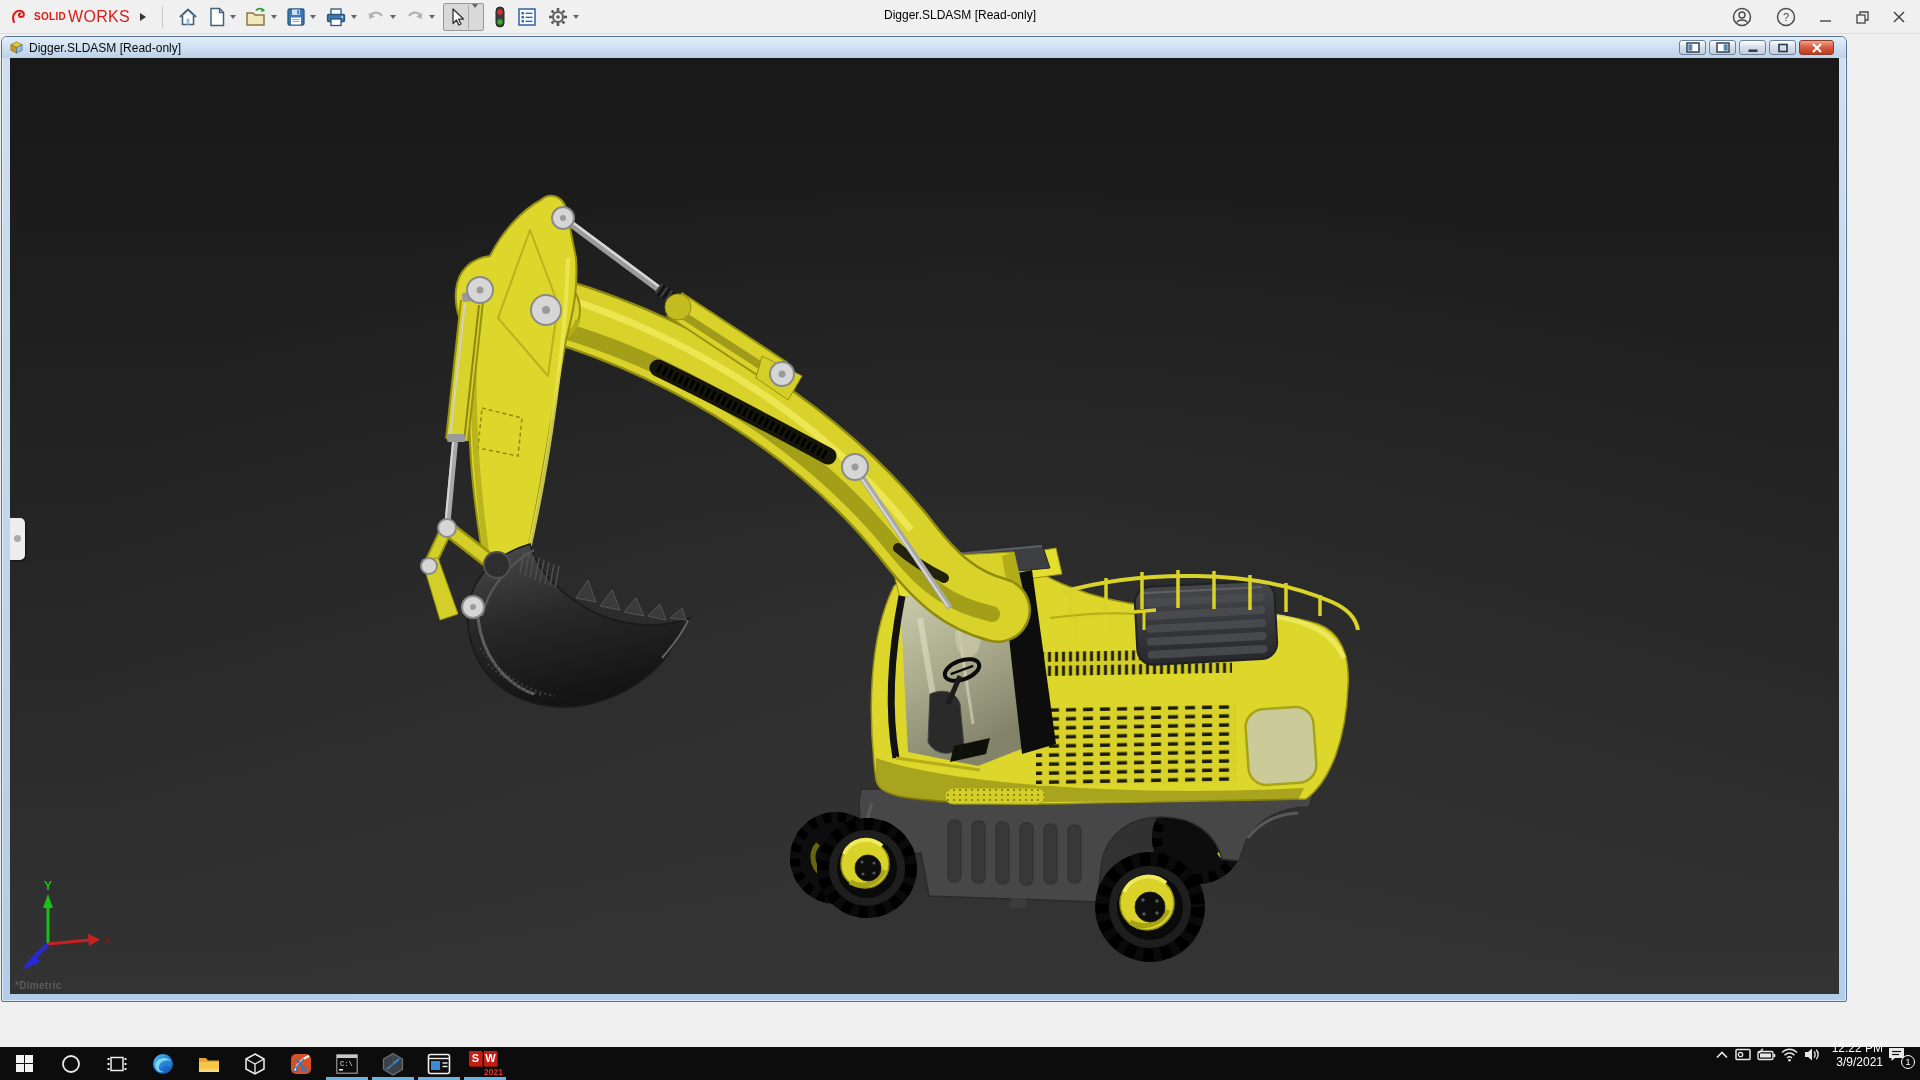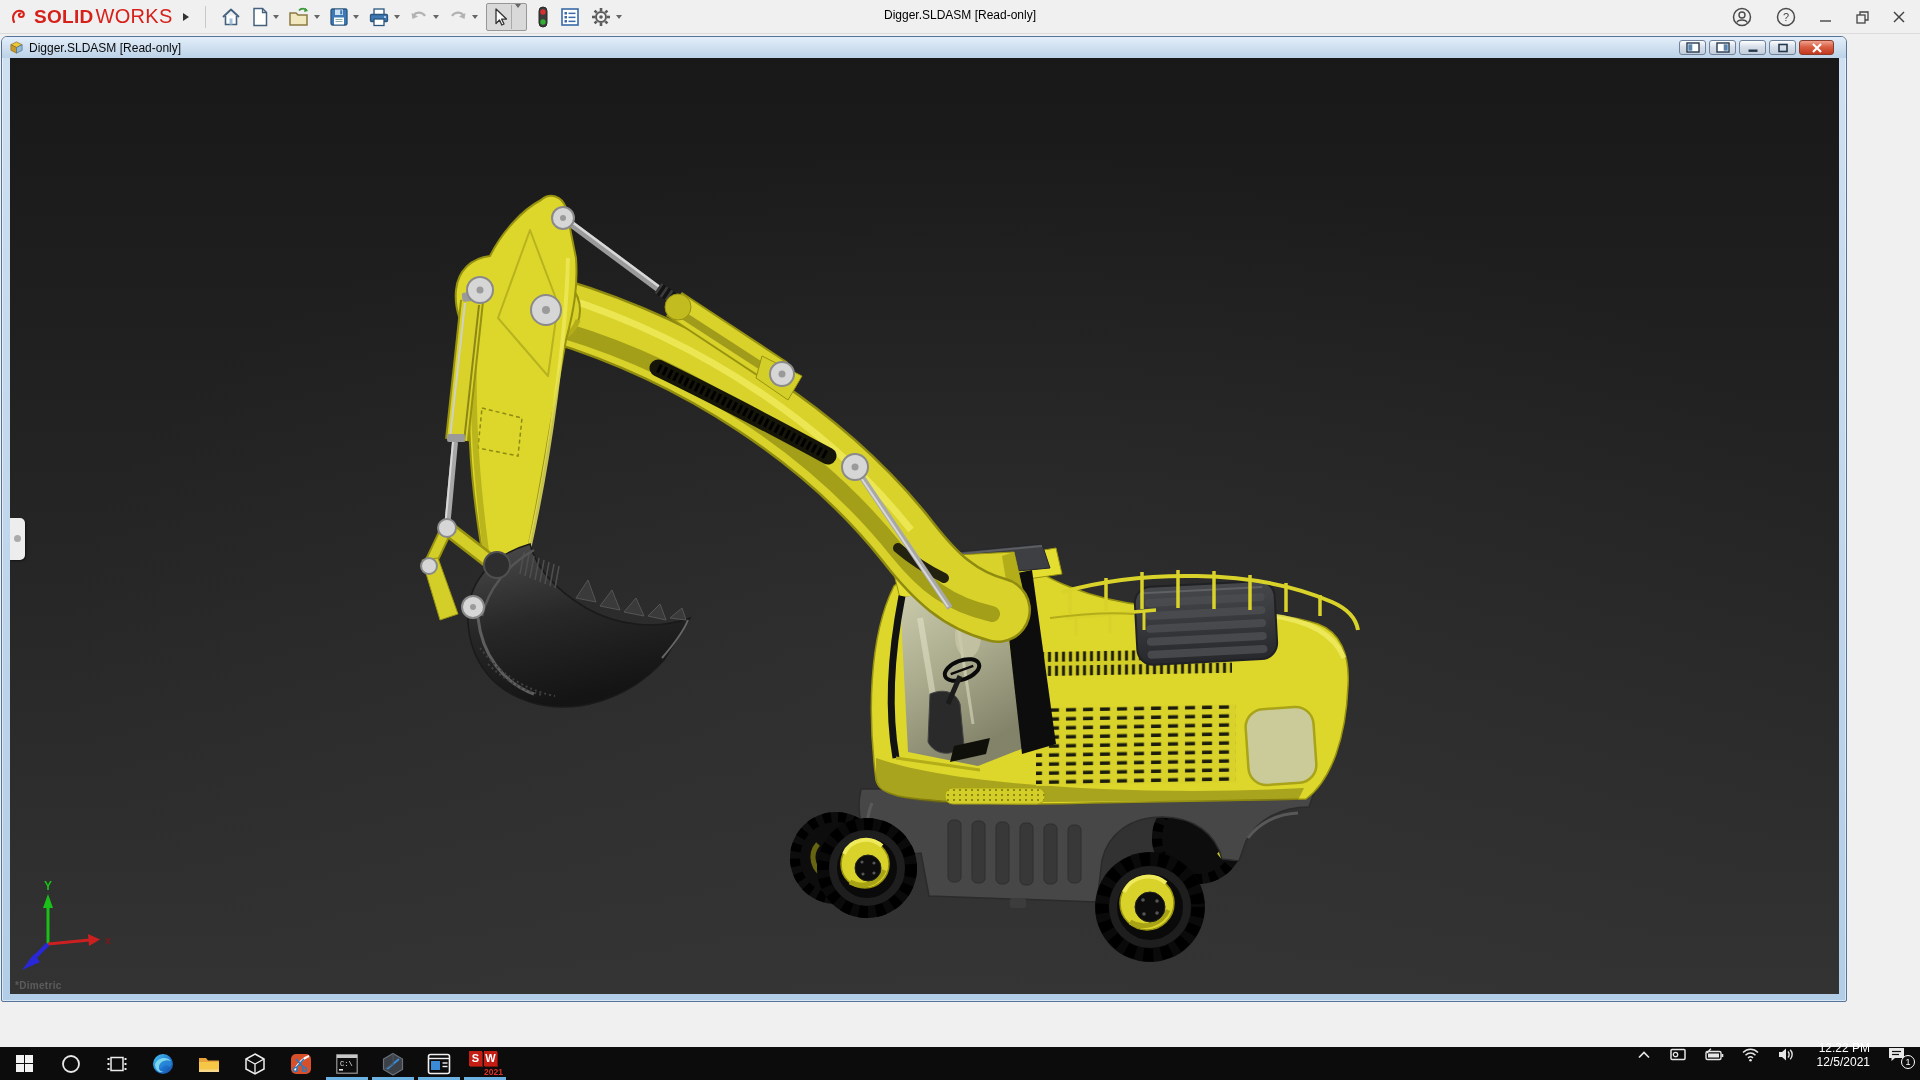--- a/index.html
+++ b/index.html
@@ -5,22 +5,22 @@
   * { margin:0; padding:0; box-sizing:border-box; }
   html,body { width:1920px; height:1080px; overflow:hidden; background:#f0f0f0;
               font-family:"Liberation Sans", sans-serif; }
   .screen { position:relative; width:1920px; height:1080px; background:#f0f0f0; }
 
   
   .titlebar { position:absolute; left:0; top:0; width:1920px; height:34px;
               background:#f0f0f0; border-bottom:1px solid #dcdcdc;
               display:flex; align-items:center; }
   .brand { display:flex; align-items:center; gap:2px; padding:0 6px 0 10px; }
-  .brand .b { color:#d8201a; font-weight:bold; font-size:19px; letter-spacing:.3px; }
-  .brand .l { color:#d8201a; font-weight:400; font-size:20px; letter-spacing:.3px; }
+  .brand .b { color:#d8201a; font-weight:bold; font-size:10px; letter-spacing:.3px; }
+  .brand .l { color:#d8201a; font-weight:400; font-size:16px; letter-spacing:.3px; }
   .flyout { width:0;height:0; border-left:6px solid #333; border-top:4px solid transparent;
             border-bottom:4px solid transparent; margin-left:8px; }
   .vsep { width:1px; height:22px; background:#c9c9c9; margin:0 12px 0 10px; }
   .qat { display:flex; align-items:center; gap:4px; }
   .tbtn { background:none; border:none; display:flex; align-items:center; padding:2px 2px;
           cursor:default; }
   .dd { width:0;height:0; border-top:4px solid #666; border-left:3.5px solid transparent;
         border-right:3.5px solid transparent; margin-left:3px; }
   .tool-active { display:flex; align-items:center; background:#d9d9d9;
                  border:1px solid #979797; border-radius:2px; padding:1px 2px; margin:0 2px; }
@@ -64,21 +64,21 @@
              background:#0c0c0c; display:flex; align-items:stretch; }
   .tslot { width:46px; display:flex; align-items:center; justify-content:center;
            position:relative; background:none; border:none; }
   .tslot.start { width:48px; }
   .runbar { position:absolute; left:2px; right:2px; bottom:0; height:3px; background:#6cb2e2; }
   .searchbox { width:354px; background:#f2f2f2; display:flex; align-items:center;
                gap:8px; padding:0 10px; }
   .searchbox input { border:none; outline:none; background:transparent; font-size:13.5px;
                color:#1f1f1f; width:280px; font-family:"Liberation Sans",sans-serif; }
   .searchbox input::placeholder { color:#3c3c3c; opacity:1; }
-  .tray { margin-left:auto; display:flex; align-items:center; gap:13px; padding:0 12px 18px 6px; }
+  .tray { margin-left:auto; display:flex; align-items:center; padding:0 12px 18px 6px; }
   .clock { color:#fff; font-size:12px; line-height:14px; text-align:right; width:62px; }
   .notif { position:relative; display:flex; align-items:center; }
   .badge { position:absolute; right:-7px; bottom:-4px; width:14px; height:14px;
            border-radius:50%; background:#0c0c0c; border:1.5px solid #fff; color:#fff;
            font-size:9px; display:flex; align-items:center; justify-content:center; }
   .swic { position:relative; width:32px; height:26px; }
   .swic .ltr { position:absolute; top:0; width:13px; height:15px; background:#c41e14;
                color:#fff; font-weight:bold; font-size:11px; line-height:15px;
                text-align:center; box-shadow:1px 1px 0 #7e120c; }
   .swic .s { left:0; } .swic .w { left:15px; }
@@ -701,21 +701,21 @@
       </button>
       <button class="tbtn">
         <svg width="18" height="15" viewBox="0 0 18 15">
           <polygon points="2,5 5,5 9,1.5 9,13.5 5,10 2,10" fill="#e6e6e6"></polygon>
           <path d="M11 4.5 C12.5 6 12.5 9 11 10.5" fill="none" stroke="#e6e6e6" stroke-width="1.4"></path>
           <path d="M13.2 2.8 C15.8 5.3 15.8 9.7 13.2 12.2" fill="none" stroke="#e6e6e6" stroke-width="1.4"></path>
         </svg>
       </button>
       <button class="tbtn clock" style="display:block;">
         <div>12:22 PM</div>
-        <div>12/5/2021</div>
+        <div>3/9/2021</div>
       </button>
       <button class="tbtn notif">
         <svg width="19" height="17" viewBox="0 0 19 17">
           <path d="M2 2 H17 V12 H8 L4.5 15 V12 H2 Z" fill="#e8e8e8"></path>
           <line x1="5" y1="5.5" x2="14" y2="5.5" stroke="#0c0c0c" stroke-width="1.2"></line>
           <line x1="5" y1="8.5" x2="12" y2="8.5" stroke="#0c0c0c" stroke-width="1.2"></line>
         </svg>
         <span class="badge">1</span>
       </button>
     </div>

